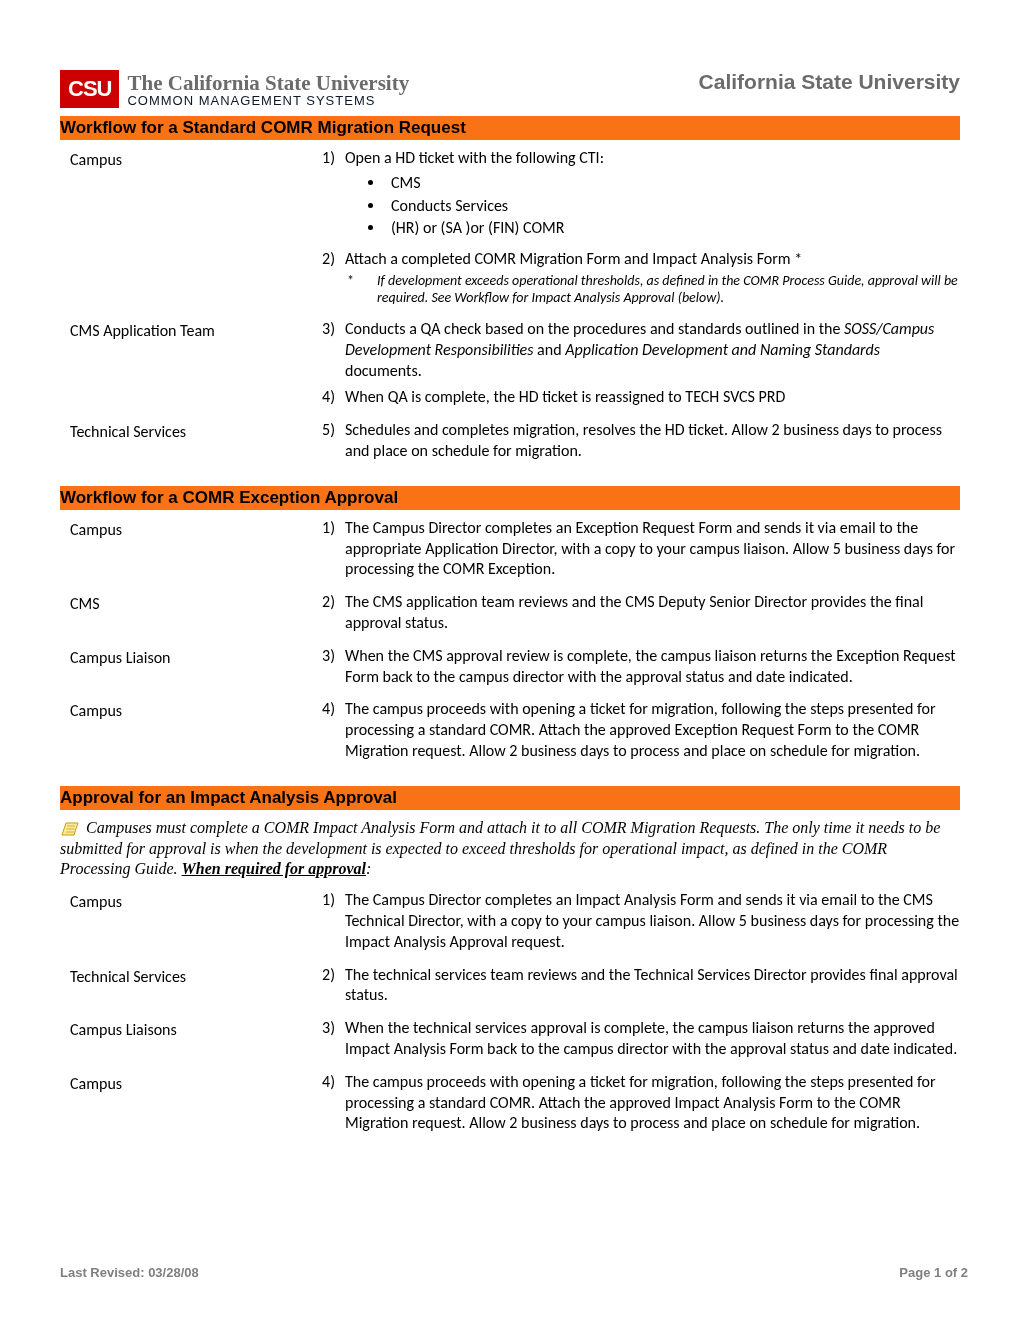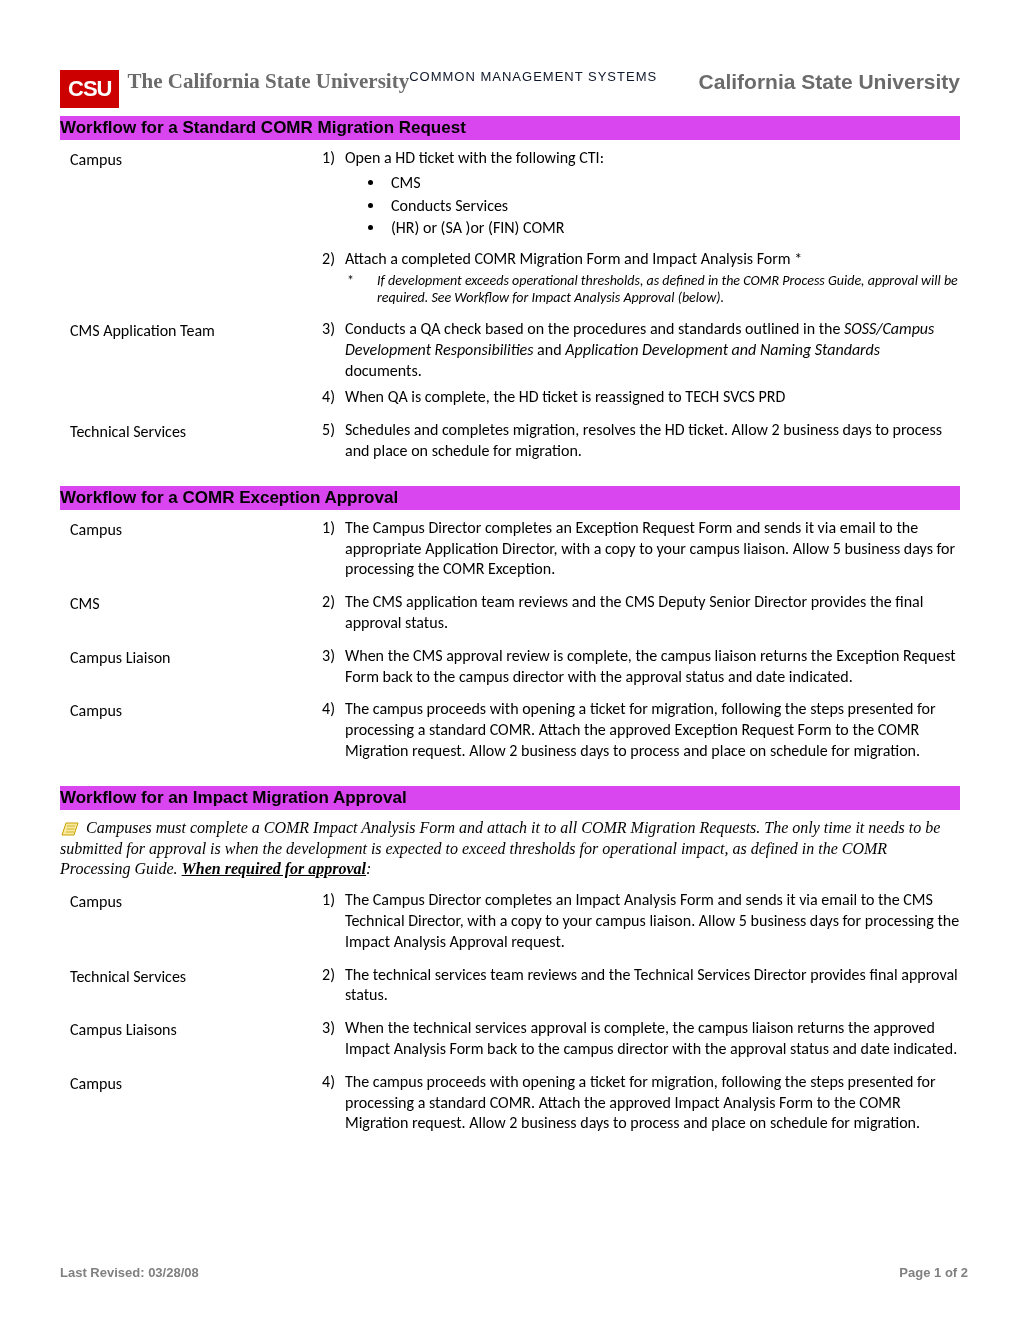--- a/index.html
+++ b/index.html
@@ -17,34 +17,35 @@
     position: relative;
   }
   .header-row {
     display: flex;
     justify-content: space-between;
     align-items: flex-start;
     margin-bottom: 8px;
   }
   .logo-block {
     display: flex;
-    align-items: flex-start;
+    align-items: flex-end;
     gap: 8px;
   }
   .logo-box {
     background: #c00;
     color: #fff;
     font-weight: 900;
     font-family: Arial, sans-serif;
     font-size: 22px;
     padding: 6px 8px;
     letter-spacing: -1px;
   }
   .logo-text {
     display: flex;
+    flex-direction: column;
     line-height: 1.05;
   }
   .logo-line1 {
     font-family: Georgia, "Times New Roman", serif;
     font-weight: bold;
     font-size: 21px;
     color: #6b6b6b;
   }
   .logo-line2 {
     font-family: Arial, sans-serif;
@@ -61,21 +62,21 @@
     font-size: 22px;
     color: #000;
   }
   .doc-subtitle {
     font-family: Arial, sans-serif;
     font-weight: bold;
     font-size: 21px;
     color: #6b6b6b;
   }
   .section-head {
-    background: #d946ef;
+    background: #f97316;
     font-family: Arial, sans-serif;
     font-weight: bold;
     font-size: 17px;
     padding: 2px 0 2px 0;
     margin-top: 4px;
     margin-bottom: 8px;
   }
   .wf-row {
     display: flex;
     margin-bottom: 6px;
@@ -267,21 +268,21 @@
   <div class="wf-row">
     <div class="wf-actor">Campus</div>
     <div class="wf-steps">
       <div class="step">
         <div class="step-num">4)</div>
         <div class="step-body">The campus proceeds with opening a ticket for migration, following the steps presented for processing a standard COMR.  Attach the approved Exception Request Form to the COMR Migration request.  Allow 2 business days to process and place on schedule for migration.</div>
       </div>
     </div>
   </div>
 
-  <div class="section-head" style="margin-top:18px">Workflow for an Impact Migration Approval</div>
+  <div class="section-head" style="margin-top:18px">Approval for an Impact Analysis Approval</div>
 
   <div class="note-block">
     <span class="note-icon">
       <svg width="20" height="16" viewBox="0 0 20 16">
           <polygon points="2,14 14,14 18,2 6,2" fill="#f7e9a0" stroke="#c9a000" stroke-width="1"></polygon>
           <line x1="7" y1="5" x2="15" y2="5" stroke="#c9a000" stroke-width="0.7"></line>
           <line x1="6.5" y1="8" x2="14.5" y2="8" stroke="#c9a000" stroke-width="0.7"></line>
           <line x1="6" y1="11" x2="14" y2="11" stroke="#c9a000" stroke-width="0.7"></line>
         </svg>
     </span><span>Campuses must complete a COMR Impact Analysis Form and attach it to all COMR Migration Requests.  The only time it needs to be submitted for approval is when the development is expected to exceed thresholds for operational impact, as defined in the COMR Processing Guide.  </span><span class="underline">When required for approval</span><span>:</span>

